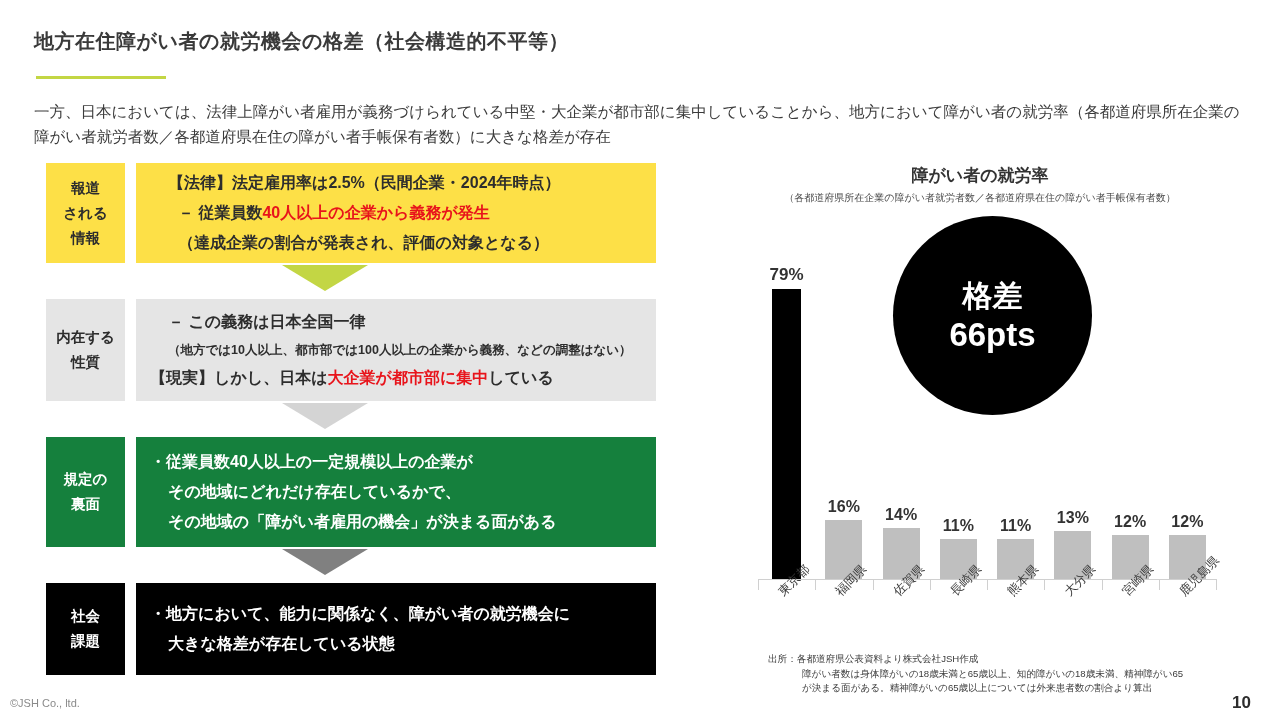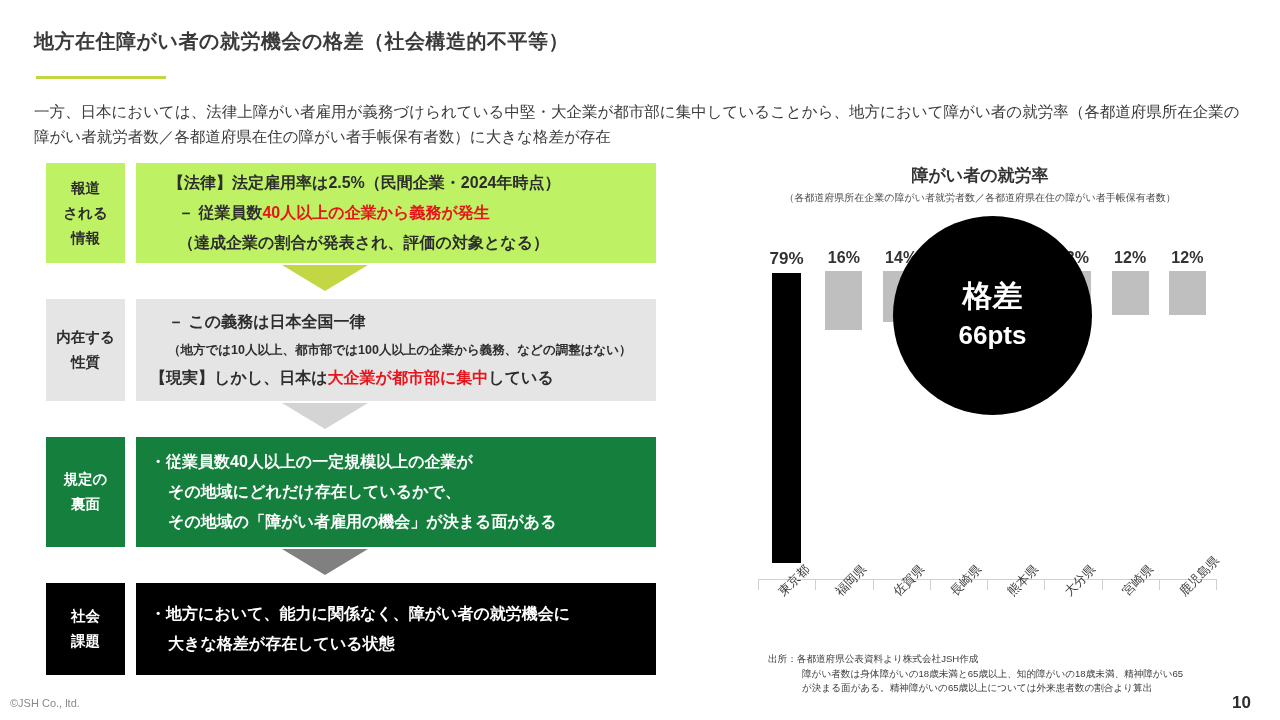--- a/index.html
+++ b/index.html
@@ -44,21 +44,21 @@
   .arrow{
     height:36px;position:relative;
   }
   .arrow i{
     position:absolute;left:236px;top:2px;
     width:0;height:0;border-left:43px solid transparent;border-right:43px solid transparent;
     display:block;
   }
 
   
-  .c-green .tag,.c-green .body{background:#bef264;color:#2d2d2d;}
+  .c-green .tag,.c-green .body{background:#fde047;color:#2d2d2d;}
   .a-green i{border-top:26px solid #c3d644;}
   .c-light .tag,.c-light .body{background:#e5e5e5;color:#2d2d2d;}
   .a-light i{border-top:26px solid #d4d4d4;}
   .c-mid   .tag,.c-mid .body{background:#15803d;color:#ffffff;}
   .a-mid i{border-top:26px solid #808080;}
   .c-black .tag,.c-black .body{background:#000000;color:#ffffff;}
 
   .ln{font-size:16px;line-height:30px;font-weight:bold;white-space:nowrap;}
   .ln.small{font-size:12.5px;line-height:26px;font-weight:bold;}
   .red{color:#e8141b;}
@@ -78,38 +78,38 @@
   .plot{position:absolute;left:30px;top:56px;width:500px;height:460px;}
   .axis{
     position:absolute;left:28px;bottom:96px;width:458px;height:1px;background:#d0d0d0;
   }
   .ticks{position:absolute;left:28px;bottom:86px;width:458px;height:11px;}
   .ticks span{position:absolute;top:0;width:1px;height:11px;background:#d0d0d0;}
   .bars{
     position:absolute;left:28px;bottom:97px;width:458px;height:330px;
     display:flex;align-items:flex-end;
   }
-  .bcol{flex:1 1 0;display:flex;flex-direction:column;align-items:center;justify-content:flex-start;height:100%;}
+  .bcol{flex:1 1 0;display:flex;flex-direction:column;align-items:center;justify-content:flex-end;height:100%;}
   .bval{font-size:16px;font-weight:bold;color:#333;margin-bottom:4px;}
   .bar{width:37px;background:#bfbfbf;}
   .bcol.hl .bar{background:#000000;width:29px;}
   .bcol.hl .bval{font-size:17px;}
   .xlabs{position:absolute;left:28px;bottom:18px;width:458px;height:70px;}
   .xlab{
     position:absolute;top:0;font-size:12.5px;color:#3b3b3b;
     transform:rotate(-45deg);transform-origin:left top;white-space:nowrap;
   }
 
   .bubble{
     position:absolute;left:163px;top:0px;width:199px;height:199px;border-radius:50%;
     background:#000000;color:#fff;display:flex;flex-direction:column;
     align-items:center;justify-content:center;
   }
   .bubble .b1{font-size:30px;font-weight:bold;line-height:38px;}
-  .bubble .b2{font-size:26px;font-weight:bold;line-height:40px;}
+  .bubble .b2{font-size:33px;font-weight:bold;line-height:40px;}
 
   .source{
     position:absolute;left:768px;top:652px;width:470px;
     font-size:9.6px;line-height:14.5px;color:#3b3b3b;
   }
   .source .s2{padding-left:34px;}
 
   .footer{position:absolute;left:10px;top:697px;font-size:11px;color:#8a8a8a;}
   .pageno{position:absolute;left:1232px;top:693px;font-size:17px;font-weight:bold;color:#2d2d2d;}
 </style>

